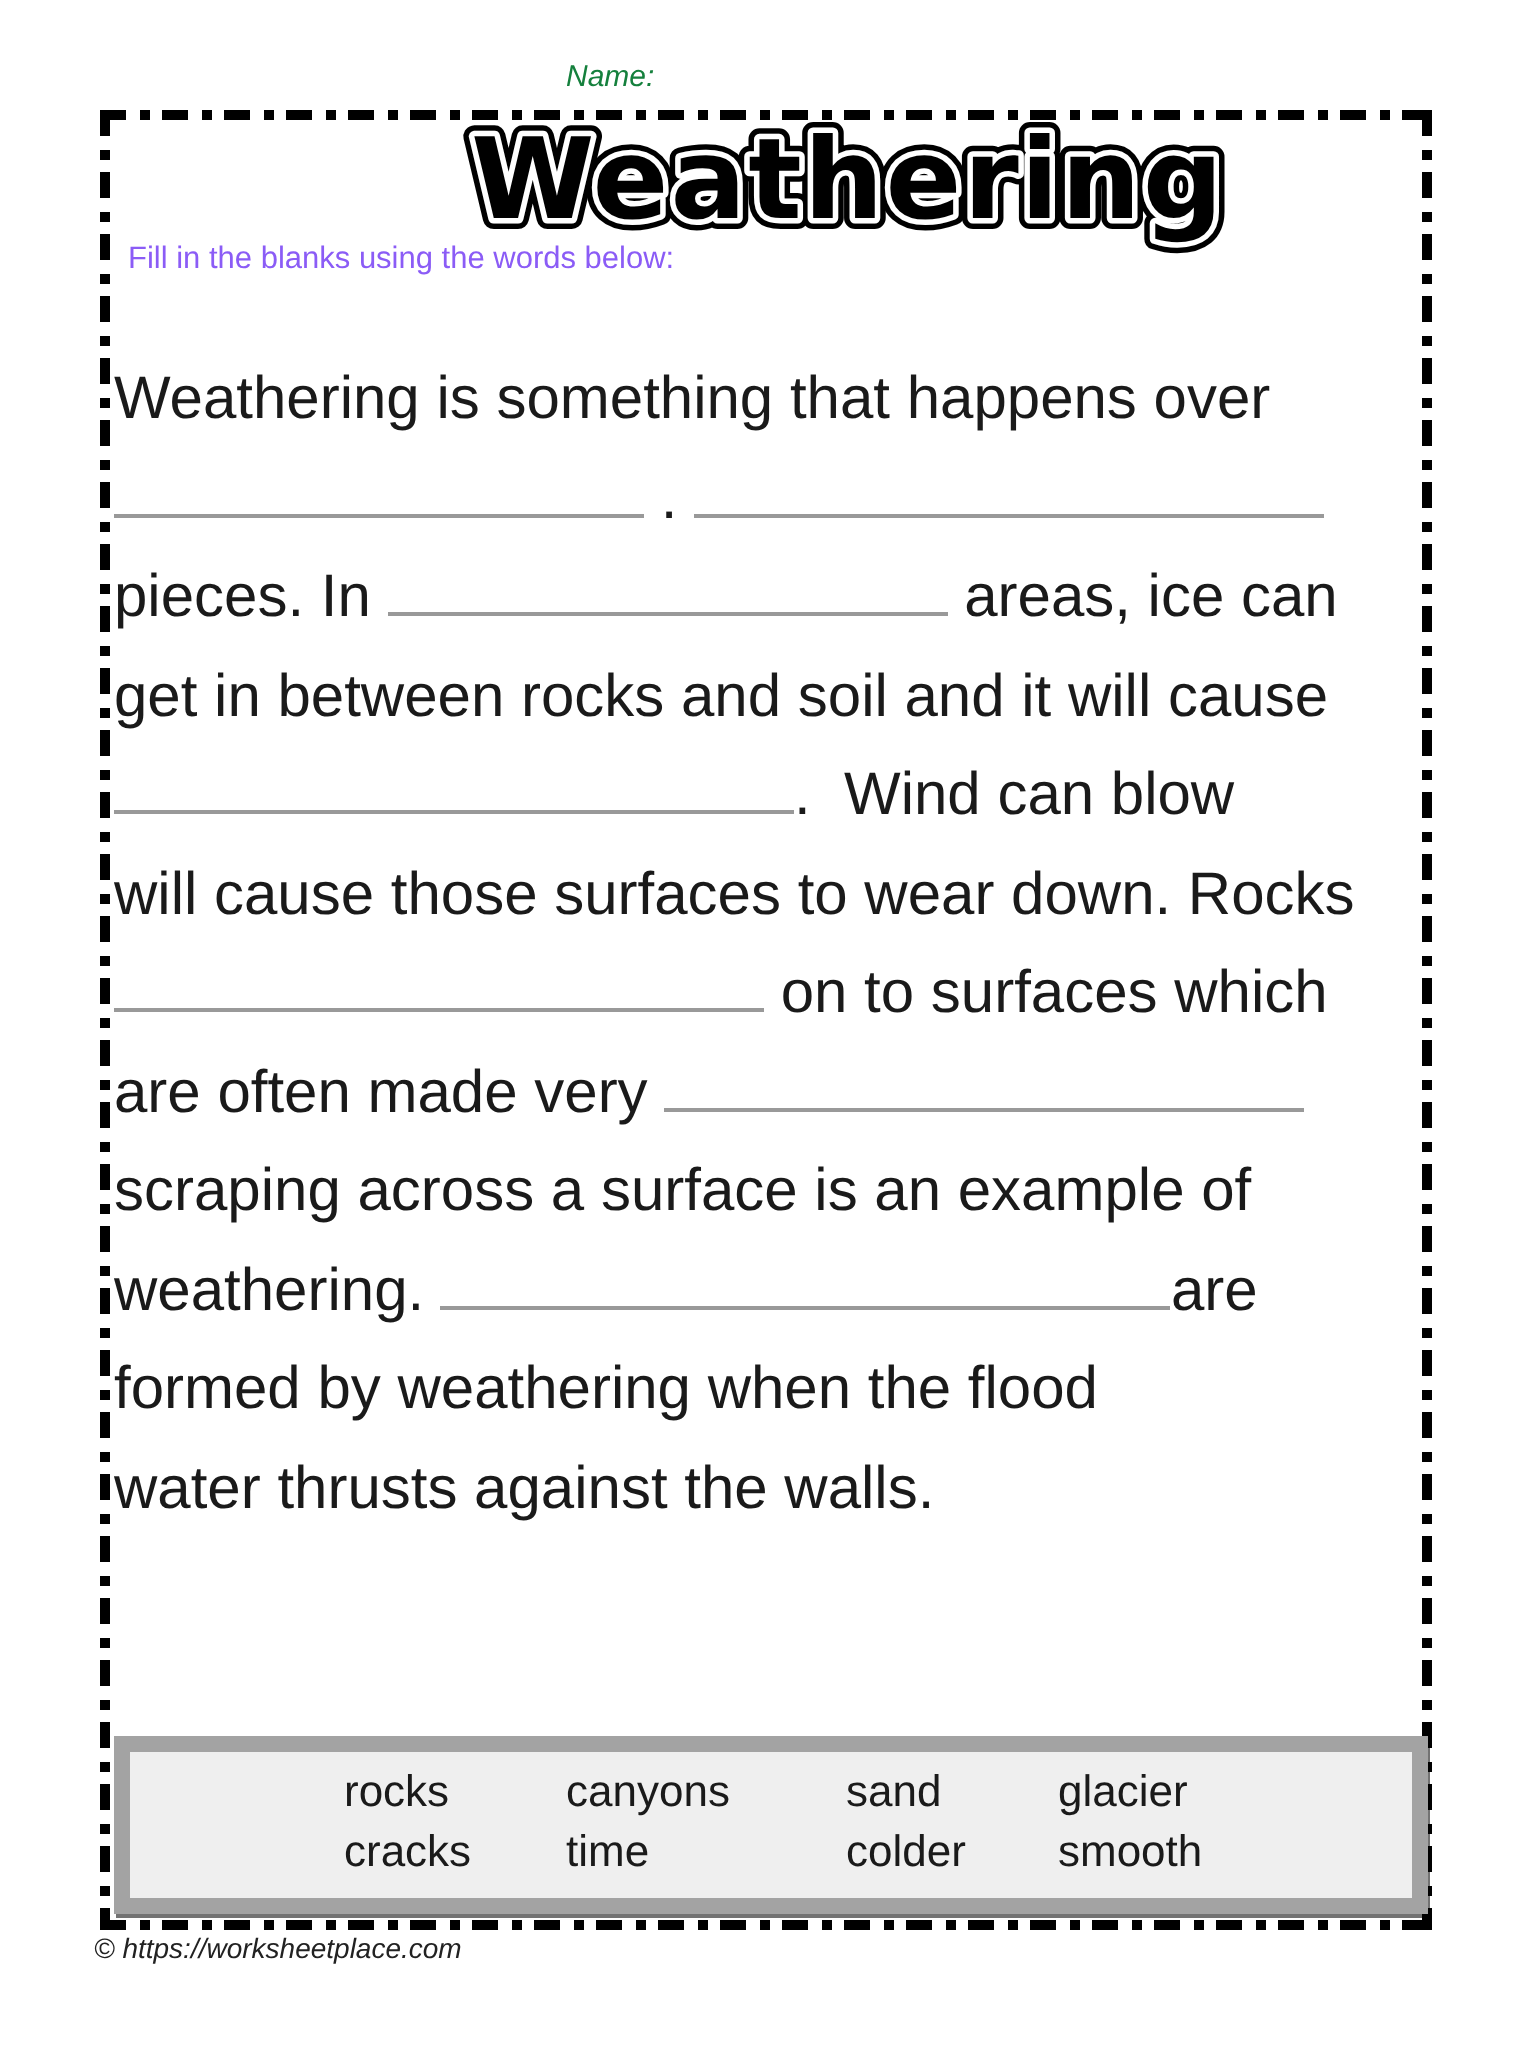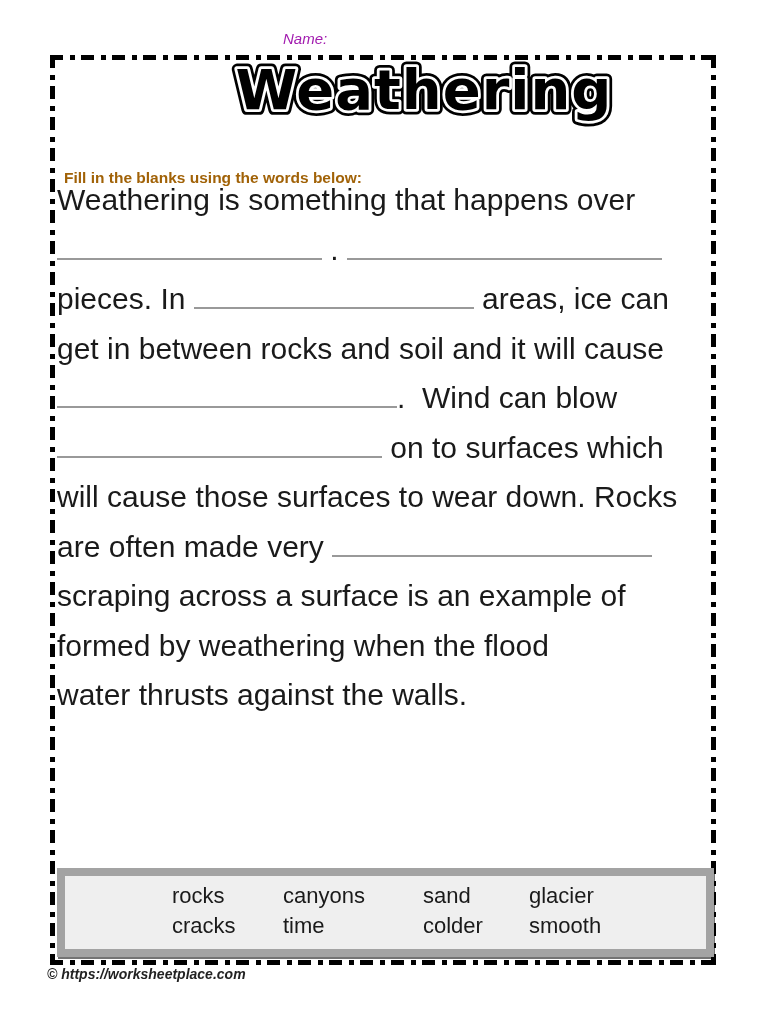--- a/index.html
+++ b/index.html
@@ -13,21 +13,21 @@
     overflow: hidden;
   }
 
   
   .name-label {
     position: absolute;
     left: 283px;
     top: 30px;
     font-style: italic;
     font-size: 15px;
-    color: #a21caf;
+    color: #15803d;
   }
 
   
   .ws-border { position: absolute; left: 50px; top: 55px; width: 666px; height: 910px; }
   .edge { position: absolute; background: transparent; }
   .edge-top, .edge-bottom {
     left: 0; width: 100%; height: 5px;
     background: repeating-linear-gradient(90deg,
       #000 0 13px, transparent 13px 20px,
       #000 20px 25px, transparent 25px 31px);
@@ -55,24 +55,23 @@
     font-family: "DejaVu Sans", sans-serif;
     font-weight: bold;
     font-size: 56px;
     letter-spacing: 1px;
   }
 
   .instruction {
     position: absolute;
     left: 64px;
     top: 121px;
-    font-weight: bold;
+    font-weight: normal;
     font-size: 15.5px;
-    color: #a16207;
-    margin-top: 48px;
+    color: #8b5cf6;
   }
 
   
   .paragraph {
     position: absolute;
     left: 57px;
     top: 155px;
     width: 660px;
     font-size: 30px;
     line-height: 49.5px;
@@ -105,21 +104,20 @@
     color: #1a1a1a;
   }
 
   .footer {
     position: absolute;
     left: 47px;
     top: 966px;
     font-style: italic;
     font-size: 14px;
     color: #222222;
-    font-weight: bold;
   }
 </style>
 </head>
 <body>
 
 <div class="page">
 
   <div class="name-label">Name:</div>
 
   <div class="ws-border">
@@ -138,24 +136,25 @@
   </div>
 
   <div class="instruction">Fill in the blanks using the words below:</div>
 
   <div class="paragraph">
       <div class="para-line"><span>Weathering is something that happens over</span></div>
       <div class="para-line"><span class="blank" style="width: 265px;"></span><span> . </span><span class="blank" style="width: 315px;"></span></div>
       <div class="para-line"><span>pieces. In </span><span class="blank" style="width: 280px;"></span><span> areas, ice can</span></div>
       <div class="para-line"><span>get in between rocks and soil and it will cause</span></div>
       <div class="para-line"><span class="blank" style="width: 340px;"></span><span>.  Wind can blow</span></div>
+      <div class="para-line"><span>will cause those surfaces to wear down. Rocks</span></div>
       <div class="para-line"><span class="blank" style="width: 325px;"></span><span> on to surfaces which</span></div>
-      <div class="para-line"><span>will cause those surfaces to wear down. Rocks</span></div>
       <div class="para-line"><span>are often made very </span><span class="blank" style="width: 320px;"></span></div>
       <div class="para-line"><span>scraping across a surface is an example of</span></div>
+      <div class="para-line"><span>weathering. </span><span class="blank" style="width: 365px;"></span><span>are</span></div>
       <div class="para-line"><span>formed by weathering when the flood</span></div>
       <div class="para-line"><span>water thrusts against the walls.</span></div>
     </div>
 
   <div class="word-bank">
     <div class="wb-grid">
         <div class="wb-cell">rocks</div>
         <div class="wb-cell">canyons</div>
         <div class="wb-cell">sand</div>
         <div class="wb-cell">glacier</div>

